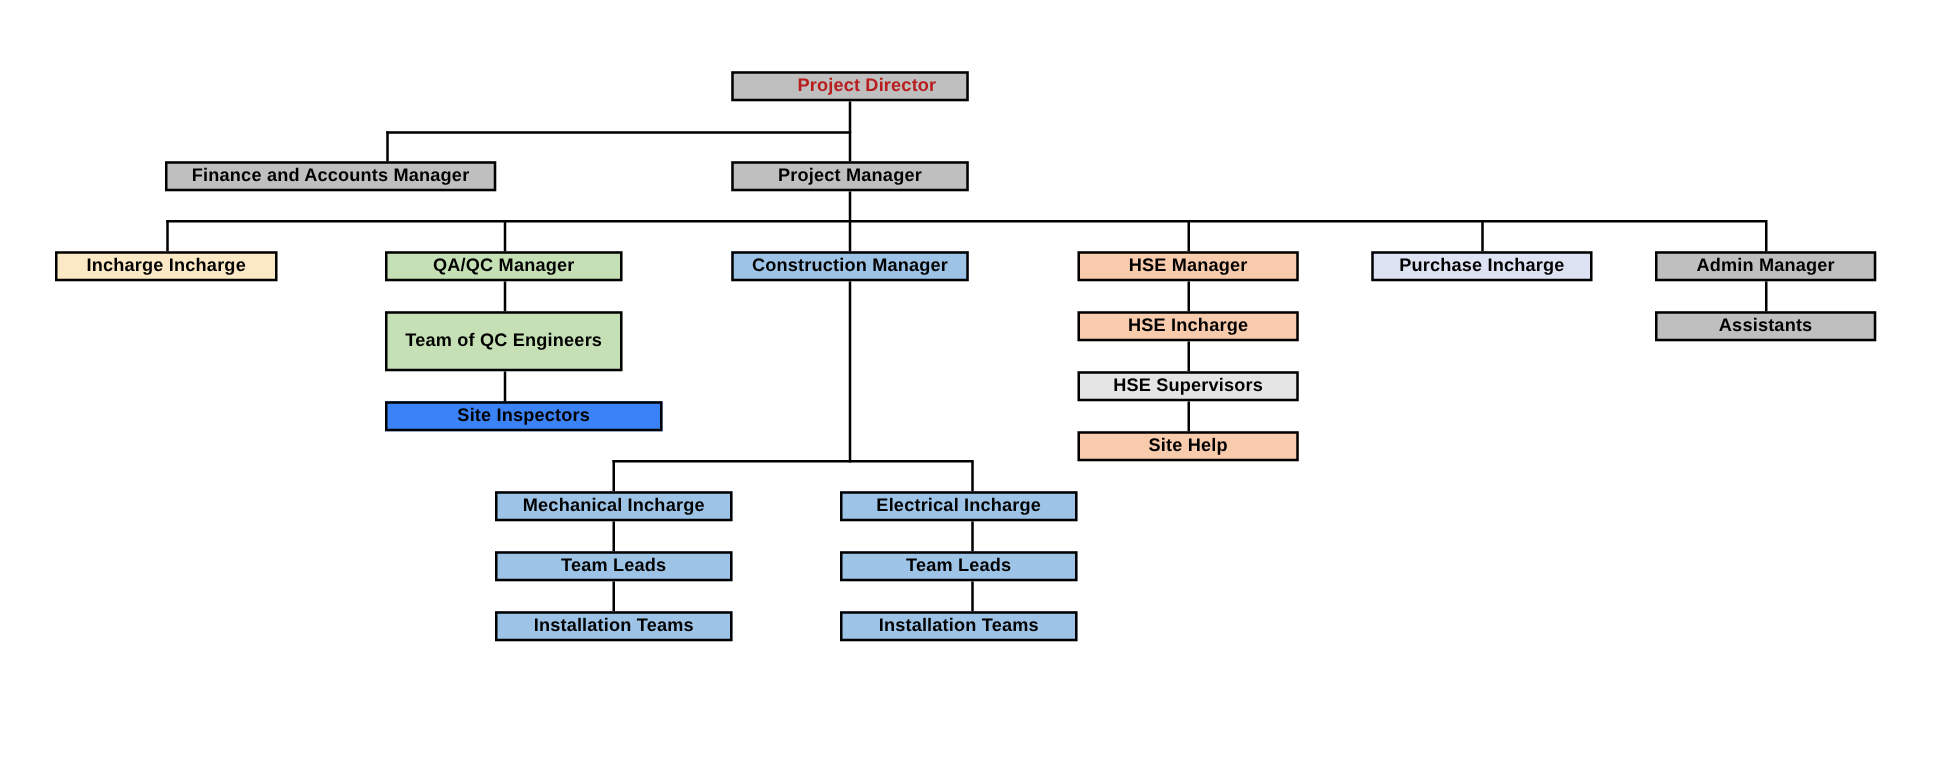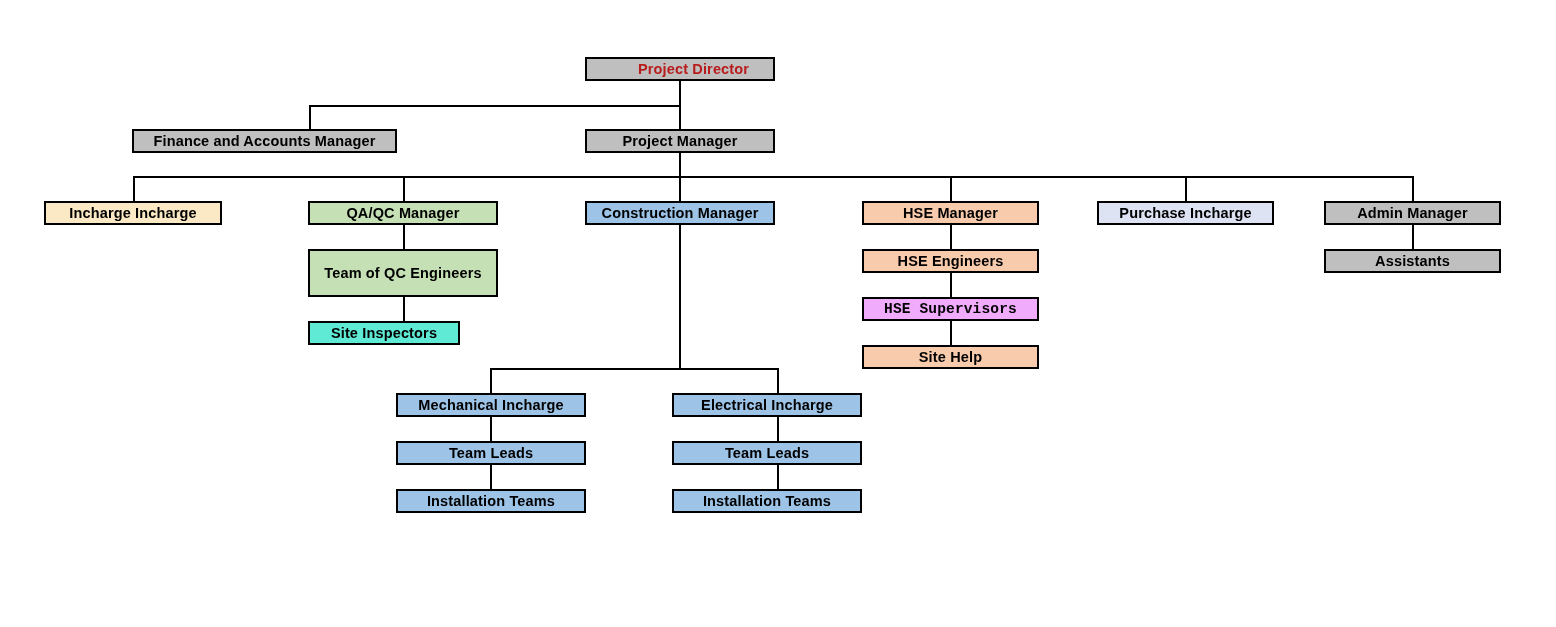--- a/index.html
+++ b/index.html
@@ -95,27 +95,27 @@
       </div>
       <div class="node" style="left: 1097px; top: 201px; width: 177px; height: 24px; background: rgb(222, 227, 243); border-color: rgb(0, 0, 0); color: rgb(0, 0, 0);">
         <span>Purchase Incharge</span>
       </div>
       <div class="node" style="left: 1324px; top: 201px; width: 177px; height: 24px; background: rgb(191, 191, 191); border-color: rgb(0, 0, 0); color: rgb(0, 0, 0);">
         <span>Admin Manager</span>
       </div>
       <div class="node" style="left: 308px; top: 249px; width: 190px; height: 48px; background: rgb(197, 224, 180); border-color: rgb(0, 0, 0); color: rgb(0, 0, 0);">
         <span>Team of QC Engineers</span>
       </div>
-      <div class="node" style="left: 308px; top: 321px; width: 152px; height: 24px; background: #5eead4; border-color: rgb(0, 0, 0); color: rgb(0, 0, 0);">
+      <div class="node" style="left: 308px; top: 321px; width: 222px; height: 24px; background: #3b82f6; border-color: rgb(0, 0, 0); color: rgb(0, 0, 0);">
         <span>Site Inspectors</span>
       </div>
       <div class="node" style="left: 862px; top: 249px; width: 177px; height: 24px; background: rgb(248, 203, 173); border-color: rgb(0, 0, 0); color: rgb(0, 0, 0);">
-        <span>HSE Engineers</span>
+        <span>HSE Incharge</span>
       </div>
-      <div class="node" style="left: 862px; top: 297px; width: 177px; height: 24px; background: #f0abfc; border-color: rgb(0, 0, 0); color: rgb(0, 0, 0); font-family: Liberation Mono, monospace;">
+      <div class="node" style="left: 862px; top: 297px; width: 177px; height: 24px; background: #e5e5e5; border-color: rgb(0, 0, 0); color: rgb(0, 0, 0);">
         <span>HSE Supervisors</span>
       </div>
       <div class="node" style="left: 862px; top: 345px; width: 177px; height: 24px; background: rgb(248, 203, 173); border-color: rgb(0, 0, 0); color: rgb(0, 0, 0);">
         <span>Site Help</span>
       </div>
       <div class="node" style="left: 1324px; top: 249px; width: 177px; height: 24px; background: rgb(191, 191, 191); border-color: rgb(0, 0, 0); color: rgb(0, 0, 0);">
         <span>Assistants</span>
       </div>
       <div class="node" style="left: 396px; top: 393px; width: 190px; height: 24px; background: rgb(157, 195, 230); border-color: rgb(0, 0, 0); color: rgb(0, 0, 0);">
         <span>Mechanical Incharge</span>

